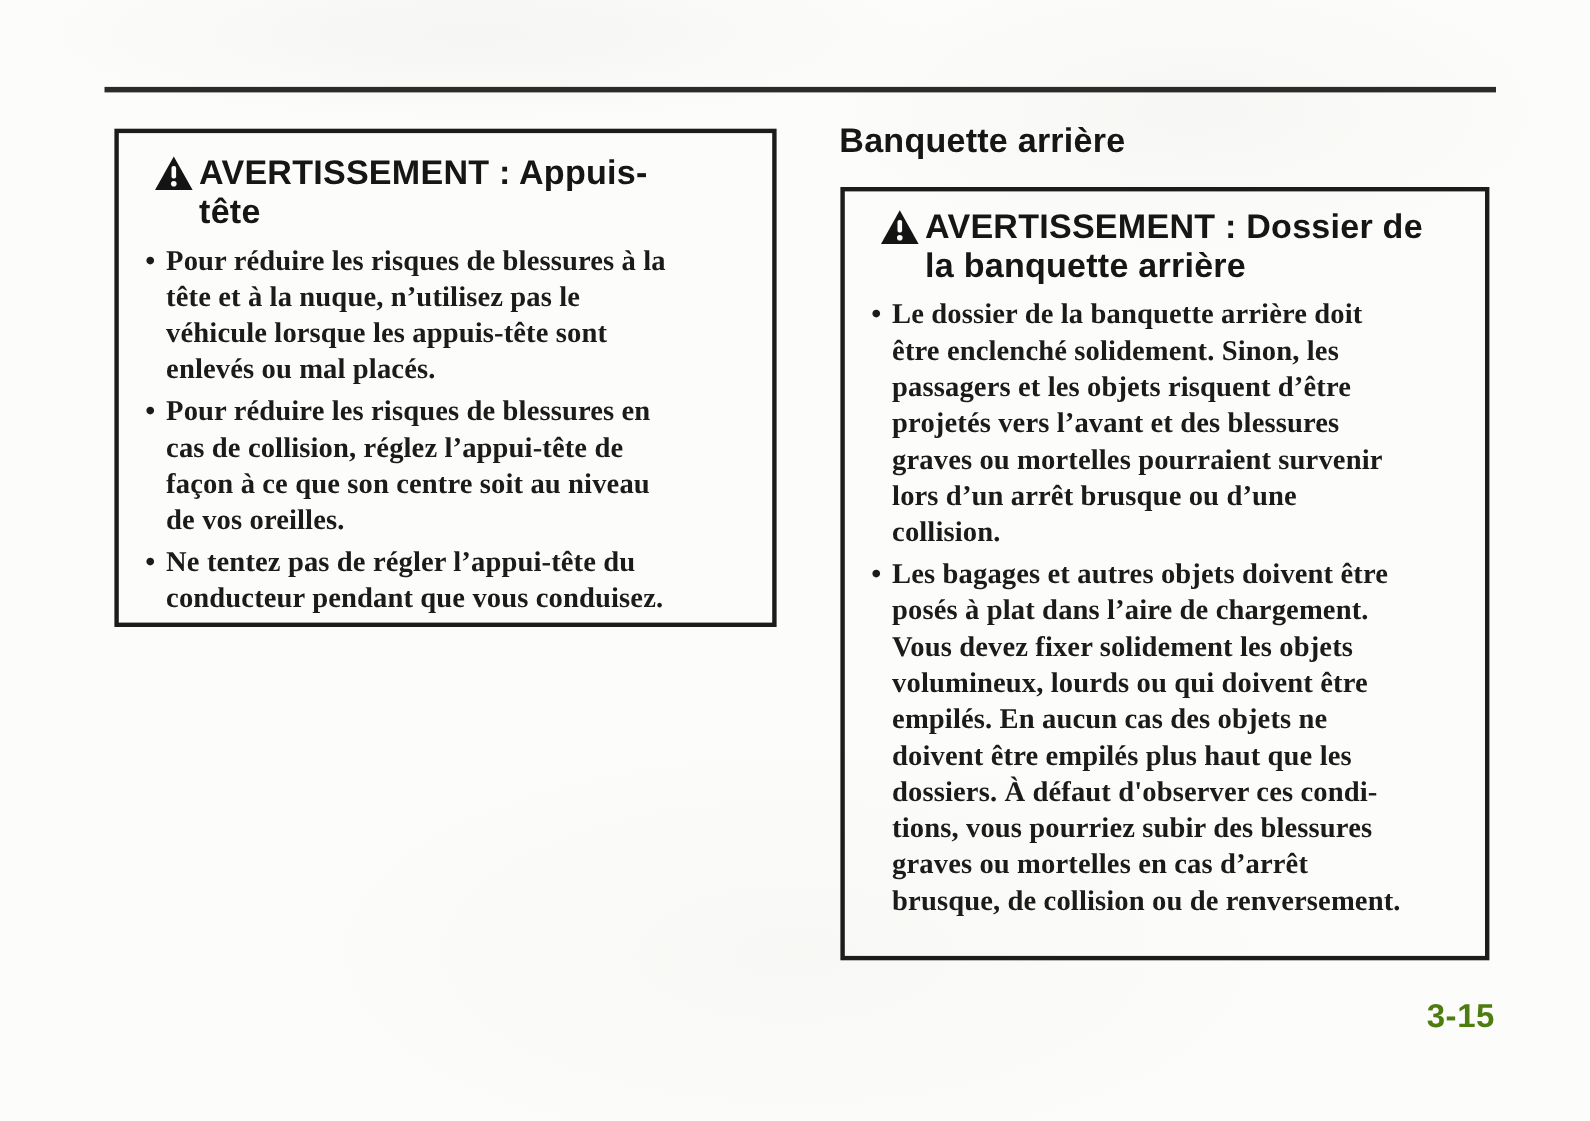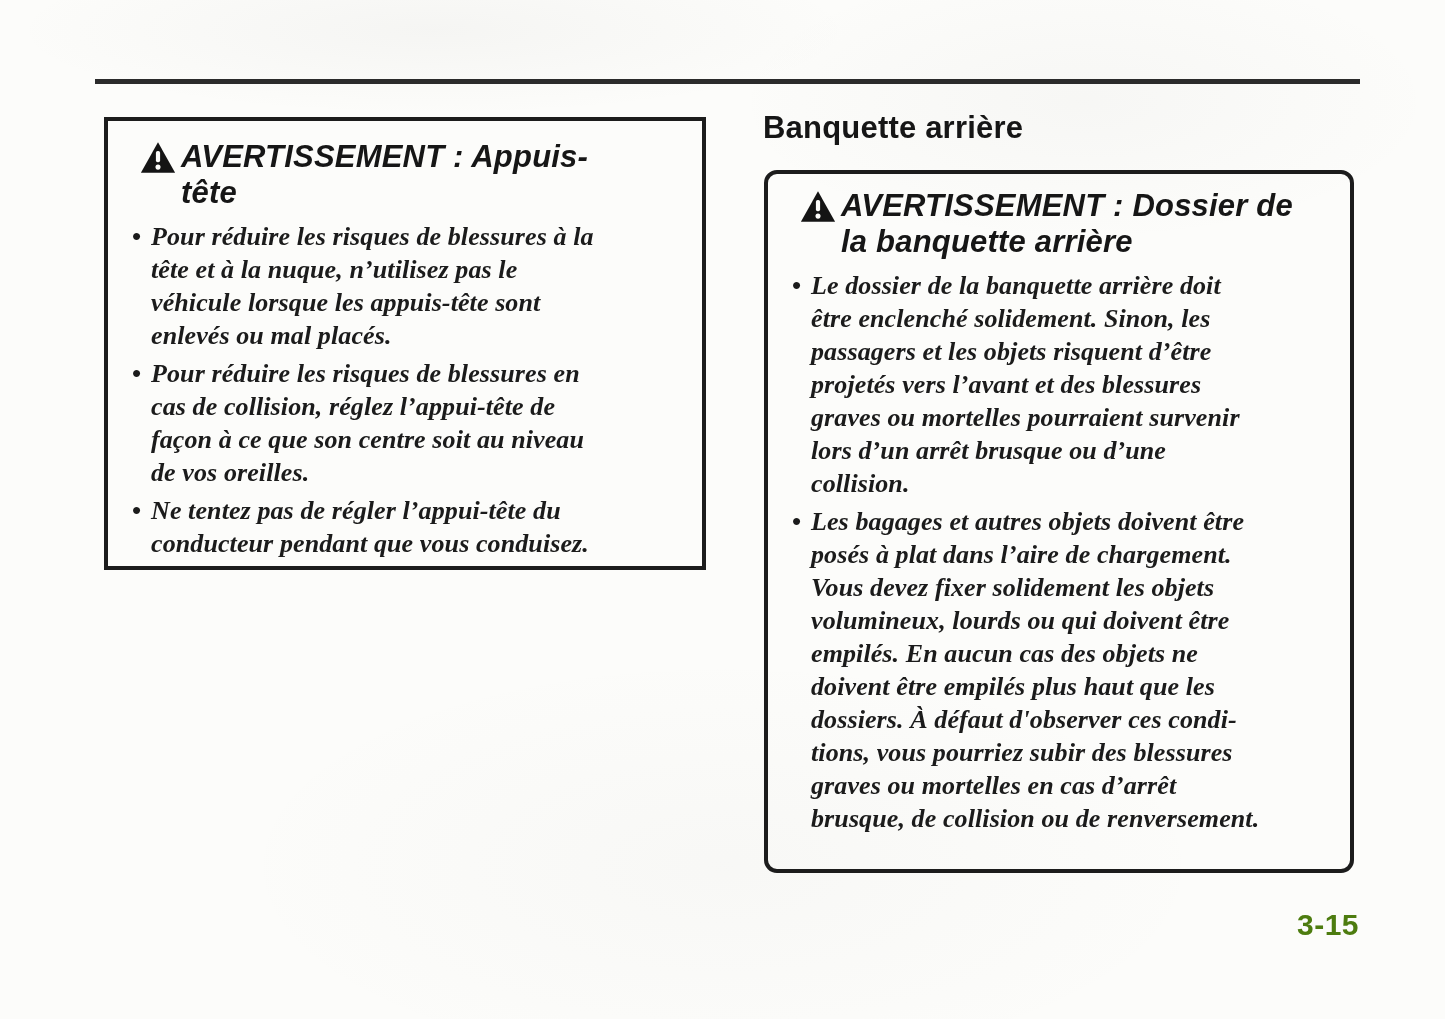--- a/index.html
+++ b/index.html
@@ -41,21 +41,20 @@
     width: 602px;
     height: 453px;
     padding: 18px 14px 10px 14px;
   }
   .warning-box.right {
     left: 764px;
     top: 170px;
     width: 590px;
     height: 703px;
     padding: 14px 14px 10px 14px;
-    border-radius: 13px;
   }
 
   .box-title {
     display: flex;
     align-items: flex-start;
     margin-left: 18px;
     margin-bottom: 9px;
     font-family: "Liberation Sans", sans-serif;
     font-weight: 700;
     font-size: 31px;
@@ -65,21 +64,20 @@
   }
   .warn-icon {
     flex-shrink: 0;
     width: 36px;
     height: 33px;
     margin-right: 5px;
     margin-top: 2px;
   }
   .lines {
     white-space: pre-line;
-    font-style: italic;
   }
 
   .bullets {
     margin: 0;
   }
   .bullet {
     display: flex;
     margin-top: 5px;
   }
   .bullet-marker {

